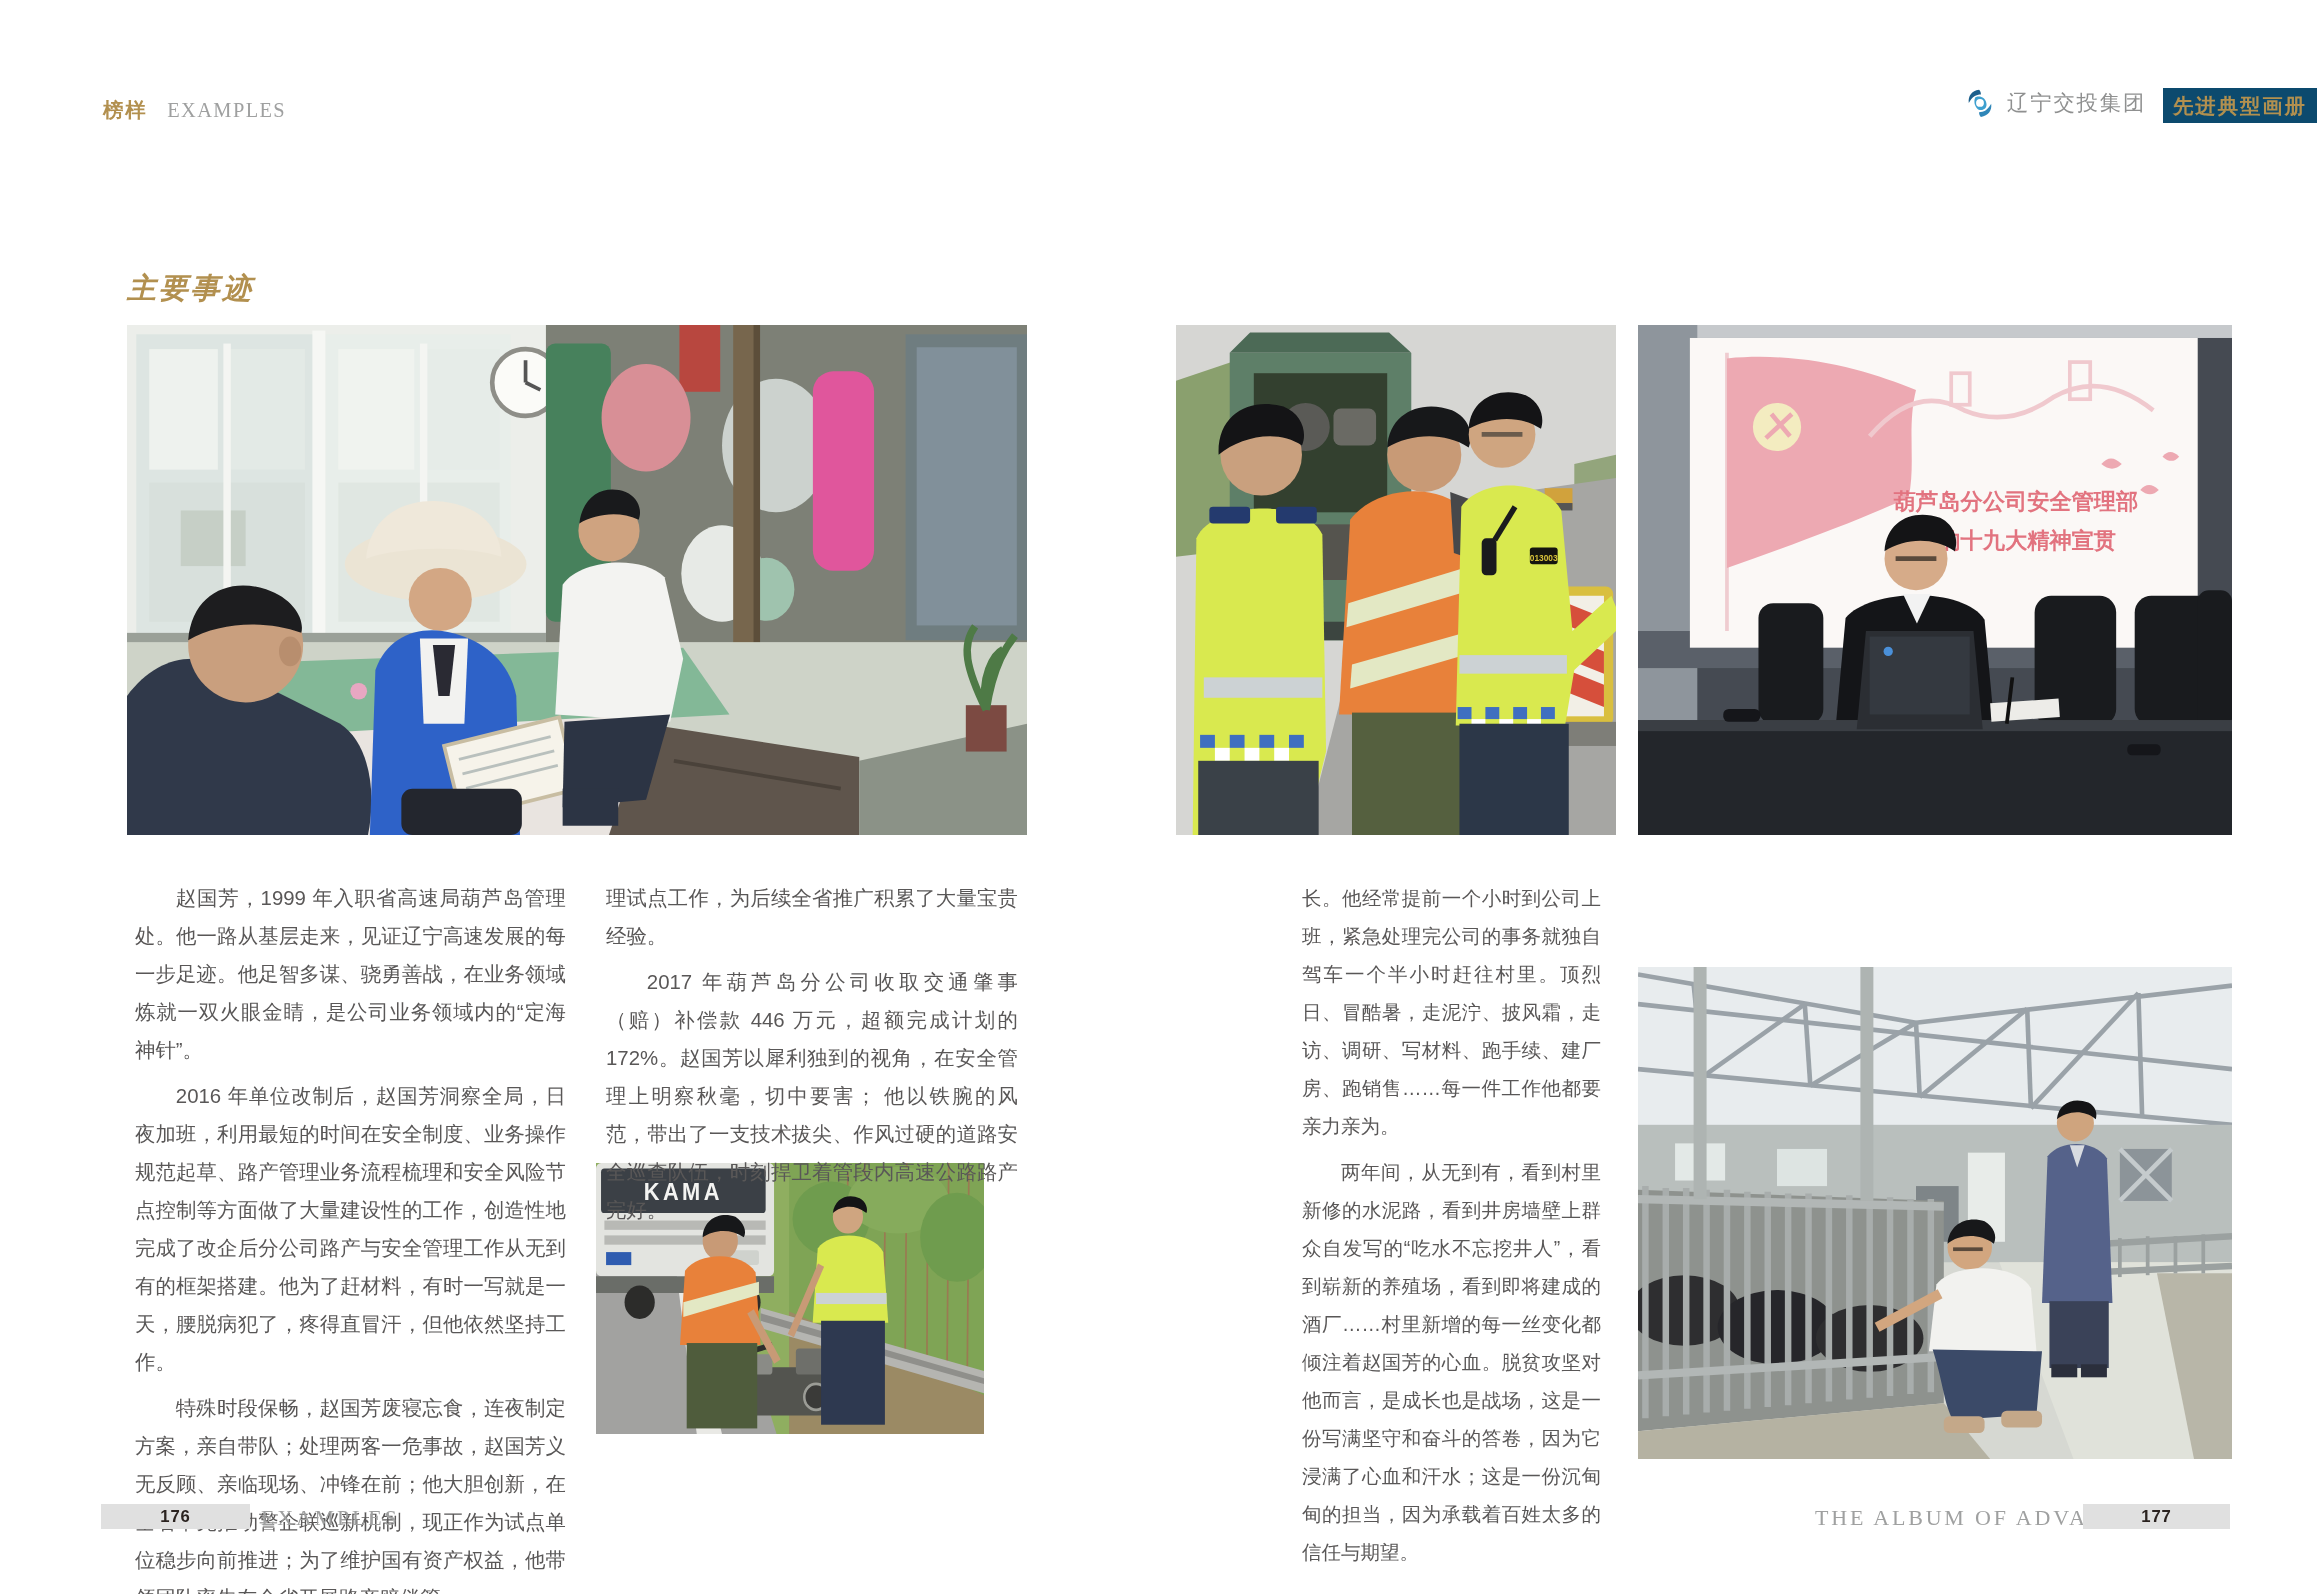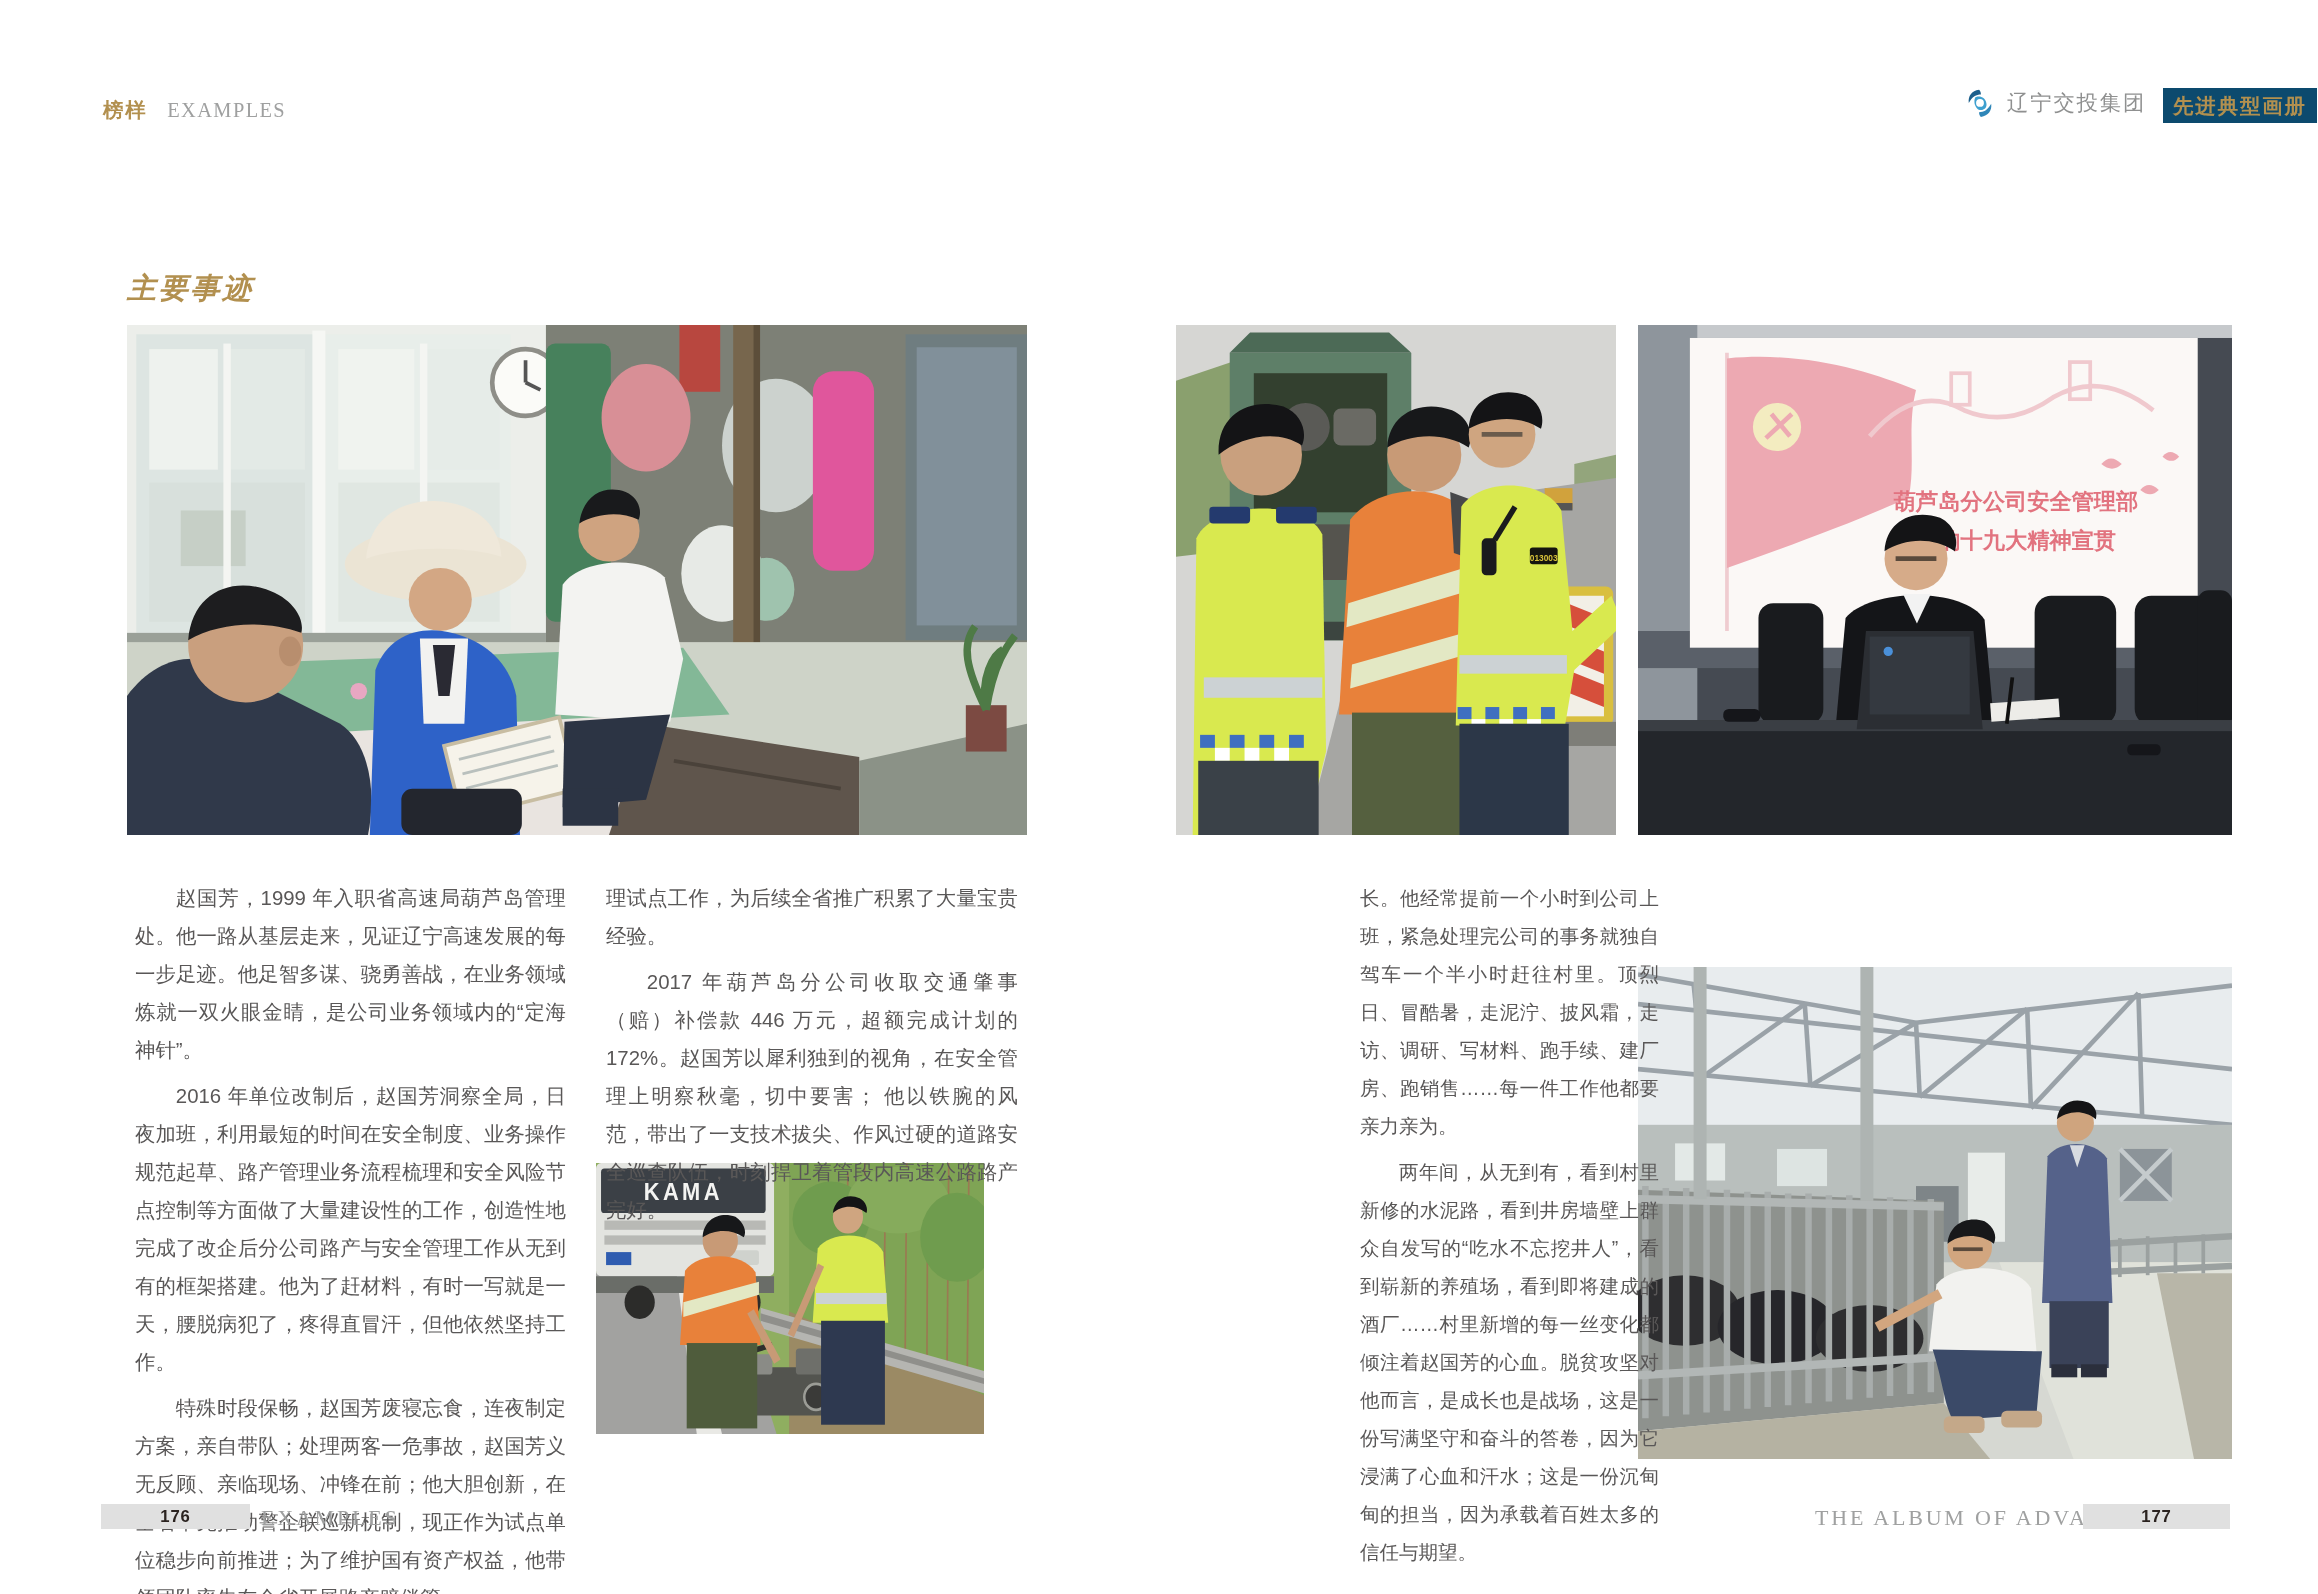--- a/index.html
+++ b/index.html
@@ -466,21 +466,21 @@
   <p class="indent">赵国芳，1999 年入职省高速局葫芦岛管理处。他一路从基层走来，见证辽宁高速发展的每一步足迹。他足智多谋、骁勇善战，在业务领域炼就一双火眼金睛，是公司业务领域内的“定海神针”。</p>
   <p class="indent">2016 年单位改制后，赵国芳洞察全局，日夜加班，利用最短的时间在安全制度、业务操作规范起草、路产管理业务流程梳理和安全风险节点控制等方面做了大量建设性的工作，创造性地完成了改企后分公司路产与安全管理工作从无到有的框架搭建。他为了赶材料，有时一写就是一天，腰脱病犯了，疼得直冒汗，但他依然坚持工作。</p>
   <p class="indent">特殊时段保畅，赵国芳废寝忘食，连夜制定方案，亲自带队；处理两客一危事故，赵国芳义无反顾、亲临现场、冲锋在前；他大胆创新，在全省率先推动警企联巡新机制，现正作为试点单位稳步向前推进；为了维护国有资产权益，他带领团队率先在全省开展路产赔偿管</p>
 </div>
 
 <div class="abs col" style="left:598px;top:871px;width:428px;">
   <p>理试点工作，为后续全省推广积累了大量宝贵经验。</p>
   <p class="indent">2017 年葫芦岛分公司收取交通肇事（赔）补偿款 446 万元，超额完成计划的 172%。赵国芳以犀利独到的视角，在安全管理上明察秋毫，切中要害； 他以铁腕的风范，带出了一支技术拔尖、作风过硬的道路安全巡查队伍，时刻捍卫着管段内高速公路路产完好。</p>
 </div>
 
-<div class="abs col narrow" style="left:1352px;top:871px;width:315px;">
+<div class="abs col narrow" style="left:1294px;top:871px;width:315px;">
   <p>长。他经常提前一个小时到公司上班，紧急处理完公司的事务就独自驾车一个半小时赶往村里。顶烈日、冒酷暑，走泥泞、披风霜，走访、调研、写材料、跑手续、建厂房、跑销售……每一件工作他都要亲力亲为。</p>
   <p class="indent">两年间，从无到有，看到村里新修的水泥路，看到井房墙壁上群众自发写的“吃水不忘挖井人”，看到崭新的养殖场，看到即将建成的酒厂……村里新增的每一丝变化都倾注着赵国芳的心血。脱贫攻坚对他而言，是成长也是战场，这是一份写满坚守和奋斗的答卷，因为它浸满了心血和汗水；这是一份沉甸甸的担当，因为承载着百姓太多的信任与期望。</p>
 </div>
 
 <div class="page-bar" style="left:101px;top:1504px;width:149px;">
   <span>176</span>
 </div>
 <div class="footer-en" style="left:261px;top:1505px;">EXAMPLES</div>
 
 <div class="footer-en" style="left:1815px;top:1505px;">THE ALBUM OF ADVANCED</div>

